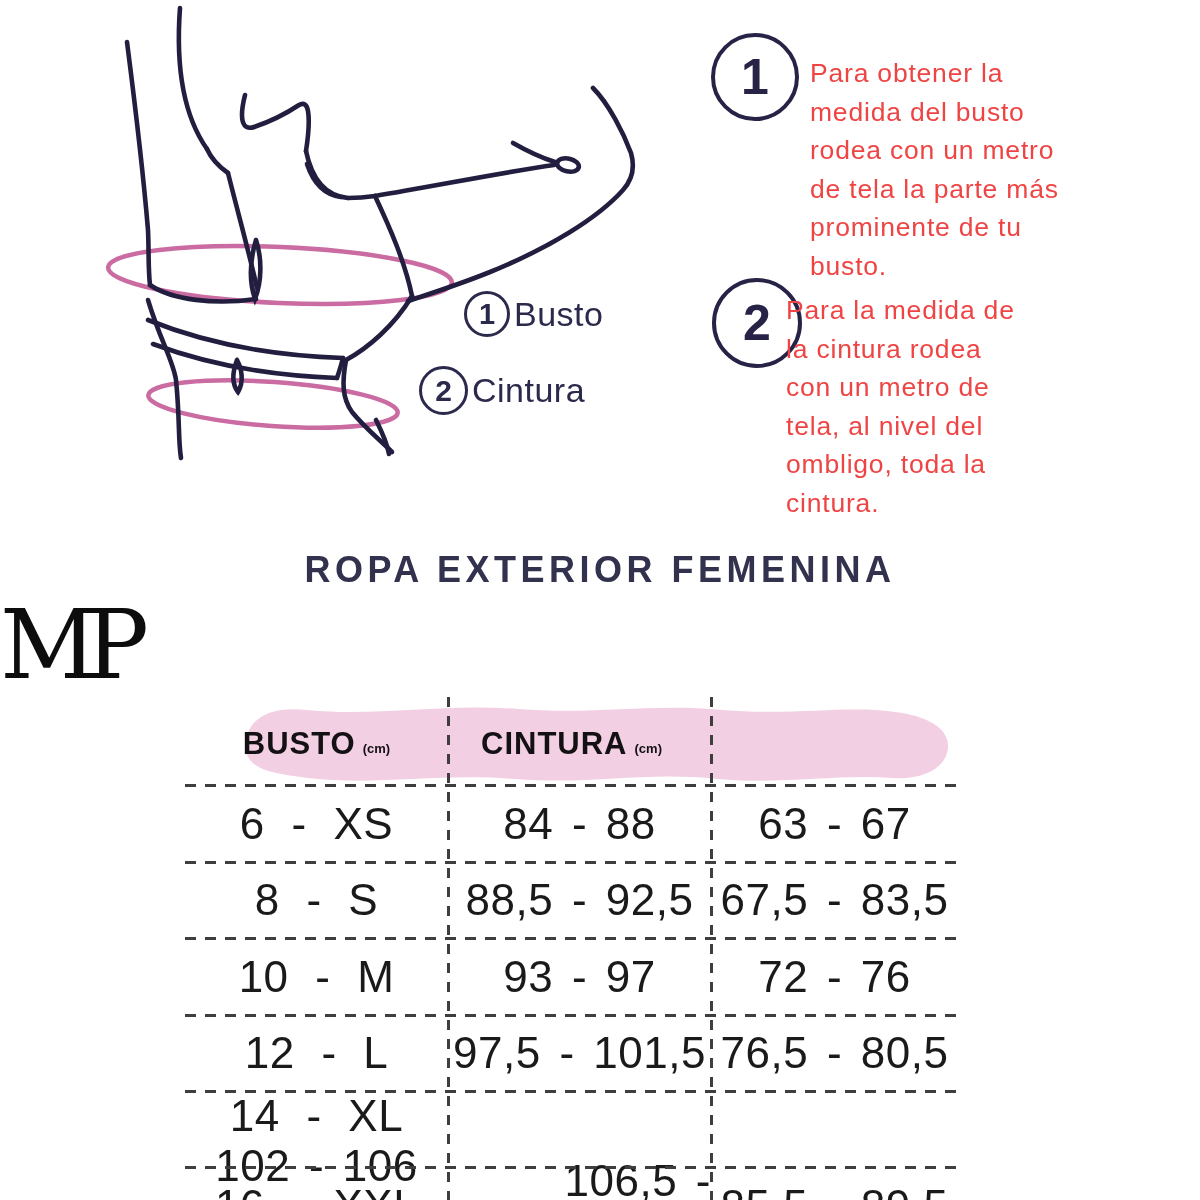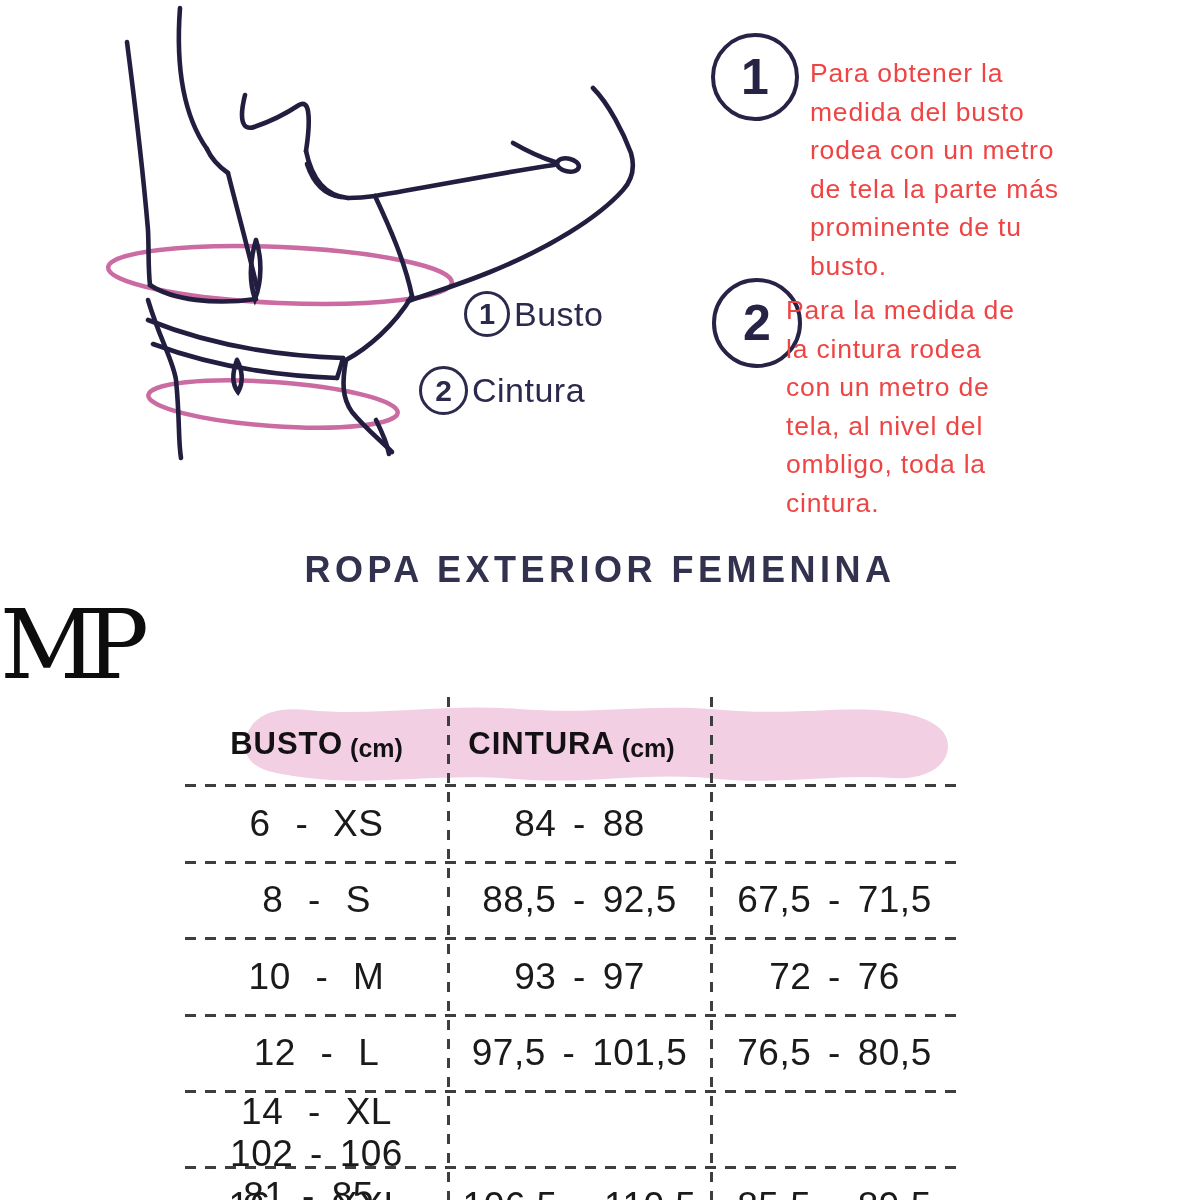--- a/index.html
+++ b/index.html
@@ -67,24 +67,24 @@
 
   .trow{left:185px;width:773px;display:flex;z-index:2;}
   .trow .cell{display:flex;align-items:center;justify-content:center;}
   .trow .c1{width:263px;}
   .trow .c2{width:263px;}
   .trow .c3{width:247px;}
 
   #header-row{top:703px;height:82px;z-index:2;}
   #header-row .cell{color:#141114;font-weight:bold;}
   .hdr-word{font-size:31px;letter-spacing:1px;}
-  .hdr-unit{font-size:25px;font-weight:bold;margin-left:7px;padding-top:8px;text-align:center;}
+  .hdr-unit{font-size:13px;font-weight:bold;margin-left:7px;padding-top:8px;text-align:center;}
 
   .data-row .cell{
-    color:#1a1a1a;font-size:37px;font-weight:400;letter-spacing:.5px;word-spacing:6px;text-align:right;
+    color:#1a1a1a;font-size:44px;font-weight:400;letter-spacing:.5px;word-spacing:6px;text-align:right;
   }
   .data-row .c1{word-spacing:14px;}
   #row-0{top:785px;height:77px;}
   #row-1{top:862px;height:76px;}
   #row-2{top:938px;height:77px;}
   #row-3{top:1015px;height:76px;}
   #row-4{top:1091px;height:76px;flex-direction:column;}
   #row-5{top:1167px;height:77px;}
 </style>
 </head>
@@ -185,25 +185,26 @@
 <div class="abs hline" style="top:937px"></div>
 <div class="abs hline" style="top:1014px"></div>
 <div class="abs hline" style="top:1090px"></div>
 <div class="abs hline" style="top:1166px"></div>
 <div class="abs vline" id="vline-1"></div>
 <div class="abs vline" id="vline-2"></div>
 
 <div class="abs trow data-row" id="row-0">
   <div class="cell c1">6 - XS</div>
   <div class="cell c2">84 - 88</div>
+  <div class="cell c3">63 - 67</div>
 </div>
 <div class="abs trow data-row" id="row-1">
   <div class="cell c1">8 - S</div>
   <div class="cell c2">88,5 - 92,5</div>
-  <div class="cell c3">67,5 - 71,5</div>
+  <div class="cell c3">67,5 - 83,5</div>
 </div>
 <div class="abs trow data-row" id="row-2">
   <div class="cell c1">10 - M</div>
   <div class="cell c2">93 - 97</div>
   <div class="cell c3">72 - 76</div>
 </div>
 <div class="abs trow data-row" id="row-3">
   <div class="cell c1">12 - L</div>
   <div class="cell c2">97,5 - 101,5</div>
   <div class="cell c3">76,5 - 80,5</div>

